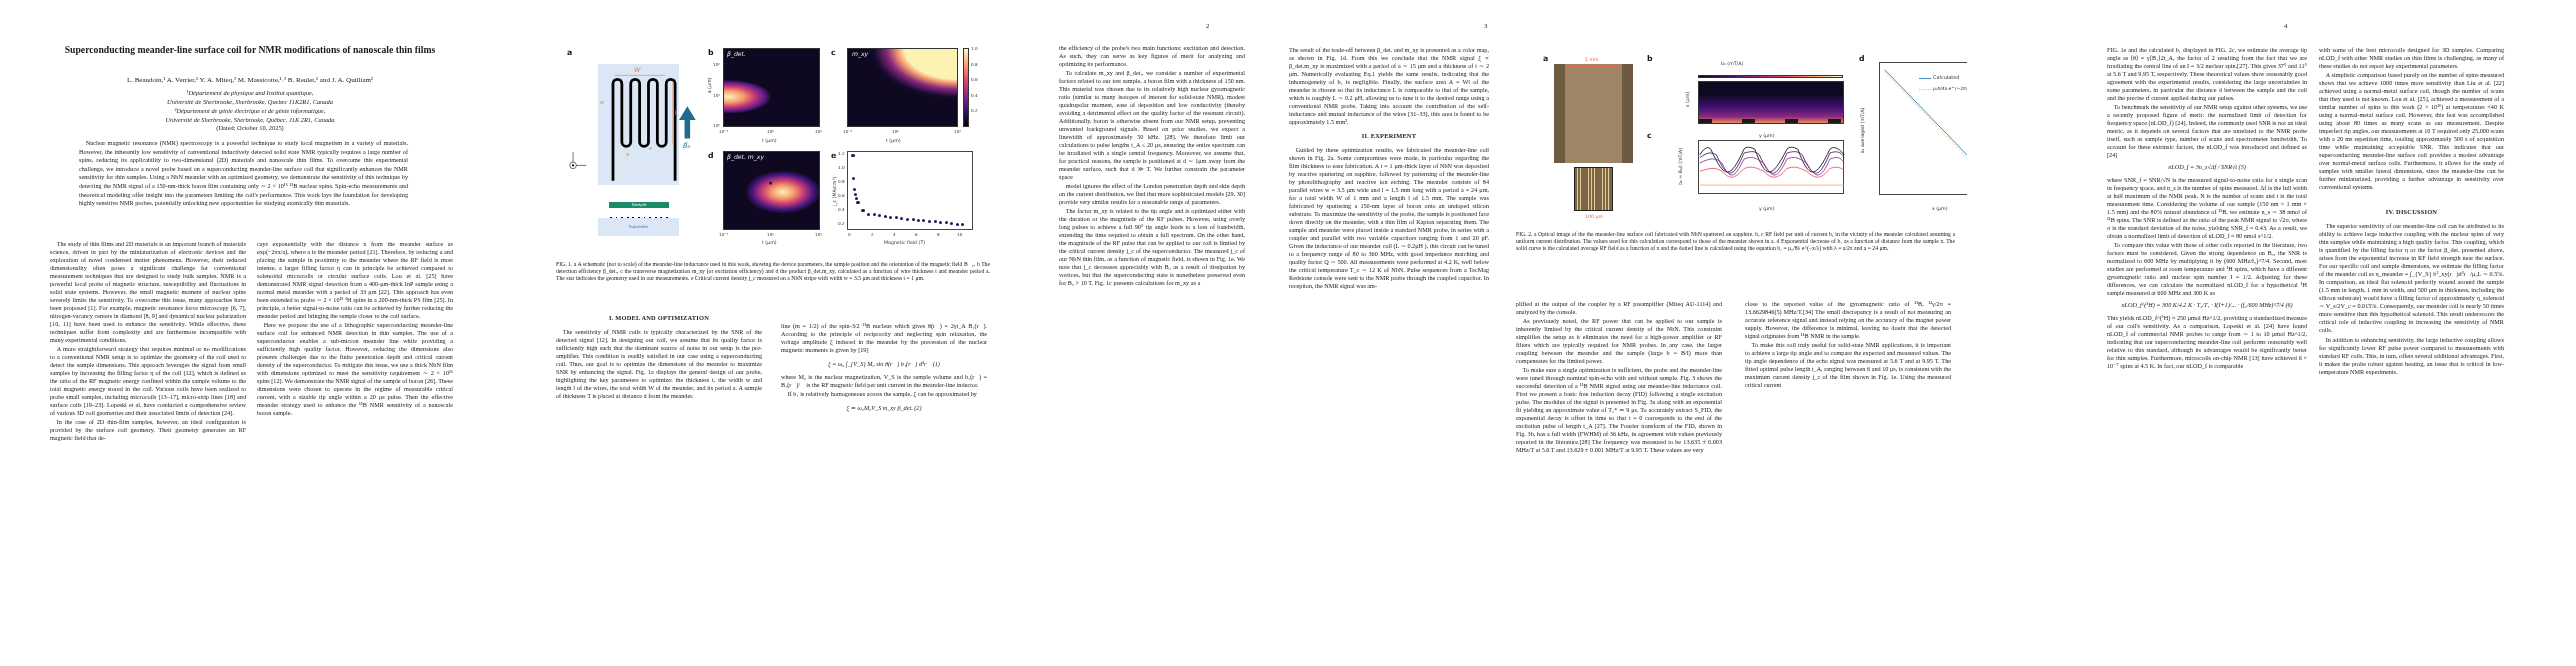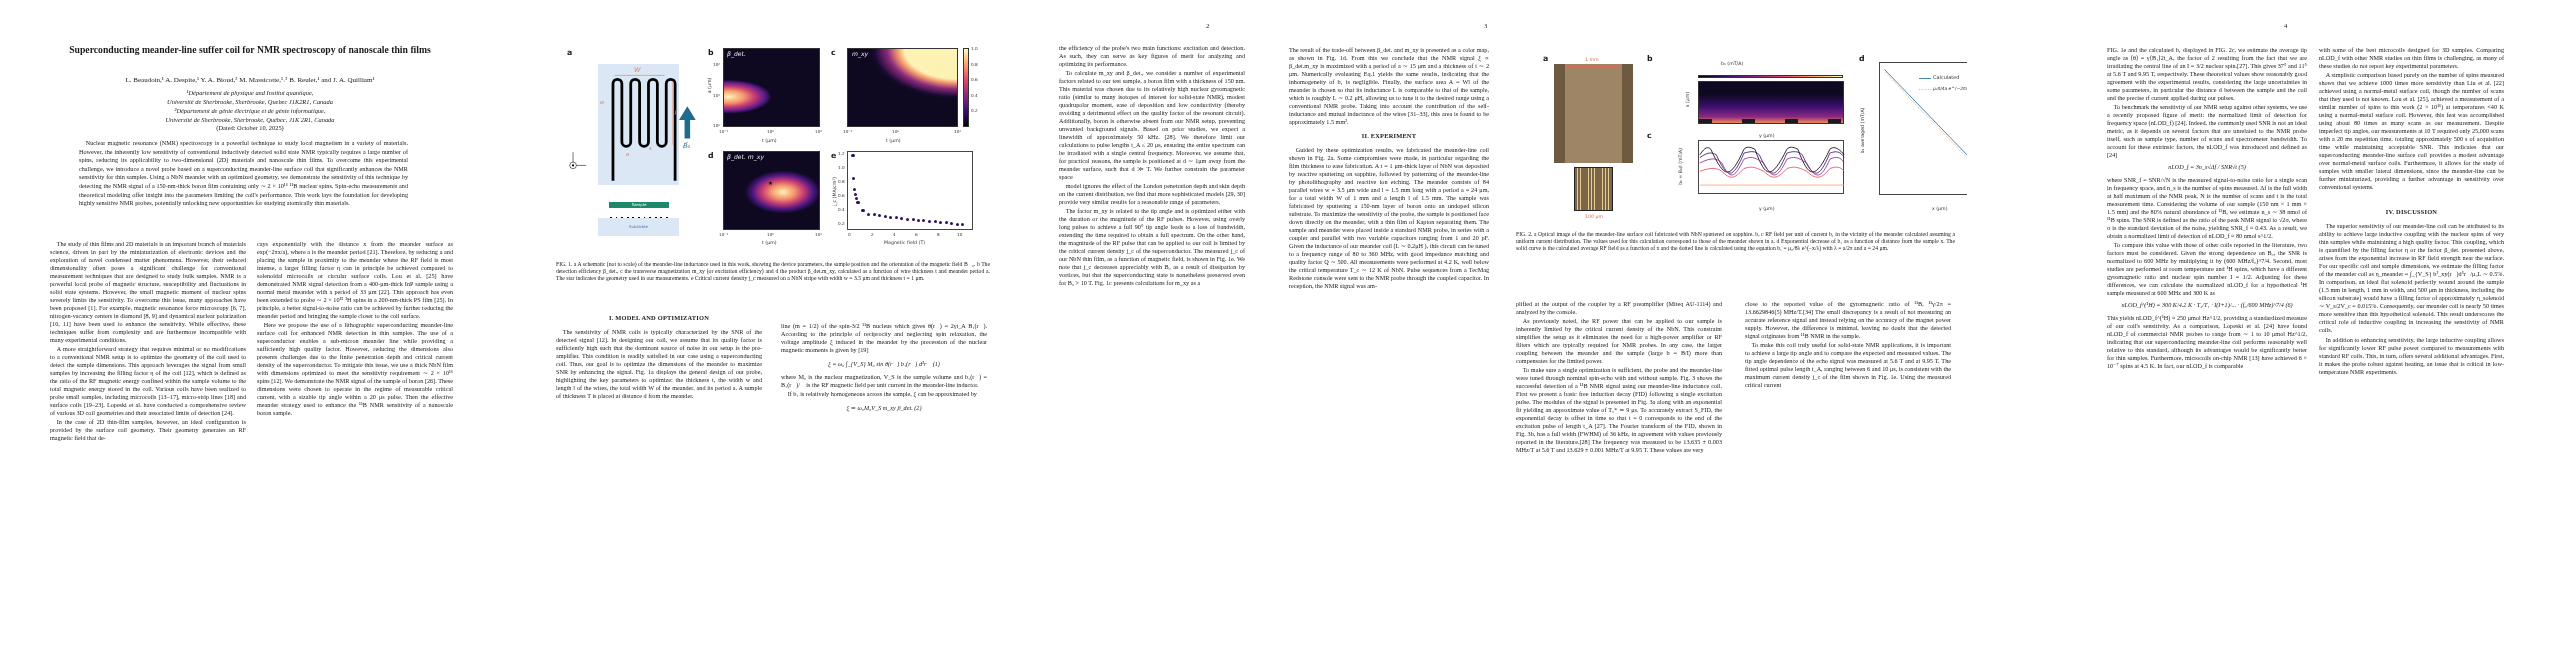--- a/index.html
+++ b/index.html
@@ -26,22 +26,22 @@
 .plotbox{position:absolute;border:0.6px solid #444;background:#fff}
 .dot{position:absolute;width:3.3px;height:3.3px;border-radius:50%;background:#2d0f5e}
 .inlbl{position:absolute;font-family:"DejaVu Sans",sans-serif;font-style:italic;font-size:6.1px;color:#eee}
 </style>
 </head>
 <body>
 
 <div class="arxiv">arXiv:2510.07679v1  [cond-mat.mes-hall]  9 Oct 2025</div>
 
 <div class="page" style="left:0;width:500px">
-  <div class="title">Superconducting meander-line suffer coil for NMR spectroscopy of nanoscale thin films</div>
-  <div class="authors">L. Beaudoin,¹ A. Despite,¹ Y. A. Bioud,² M. Massicotte,¹˒² B. Reulet,¹ and J. A. Quilliam¹</div>
+  <div class="title">Superconducting meander-line surface coil for NMR modifications of nanoscale thin films</div>
+  <div class="authors">L. Beaudoin,¹ A. Verrier,¹ Y. A. Miteq,² M. Massicotte,¹˒² B. Reulet,¹ and J. A. Quilliam¹</div>
   <div class="affil">
     <div>¹Département de physique and Institut quantique,</div>
     <div>Université de Sherbrooke, Sherbrooke, Quebec J1K2R1, Canada</div>
     <div>²Département de génie électrique et de génie informatique,</div>
     <div>Université de Sherbrooke, Sherbrooke, Québec, J1K 2R1, Canada</div>
   </div>
   <div class="dated">(Dated: October 10, 2025)</div>
   <div class="abstract">Nuclear magnetic resonance (NMR) spectroscopy is a powerful technique to study local magnetism in a variety of materials. However, the inherently low sensitivity of conventional inductively detected solid state NMR typically requires a large number of spins, reducing its applicability to two-dimensional (2D) materials and nanoscale thin films. To overcome this experimental challenge, we introduce a novel probe based on a superconducting meander-line surface coil that significantly enhances the NMR sensitivity for thin samples. Using a NbN meander with an optimized geometry, we demonstrate the sensitivity of this technique by detecting the NMR signal of a 150-nm-thick boron film containing only ∼ 2 × 10¹⁶ ¹¹B nuclear spins. Spin-echo measurements and theoretical modeling offer insight into the parameters limiting the coil's performance. This work lays the foundation for developing highly sensitive NMR probes, potentially unlocking new opportunities for studying atomically thin materials.</div>
 
   <div class="col" style="left:50px;top:240px;width:196px">

